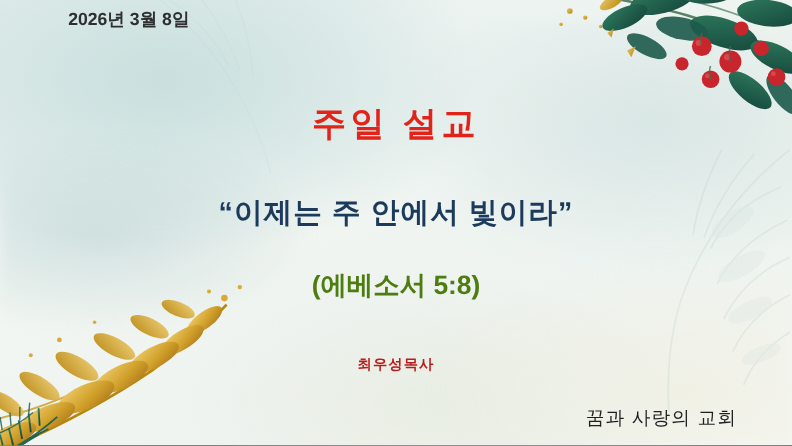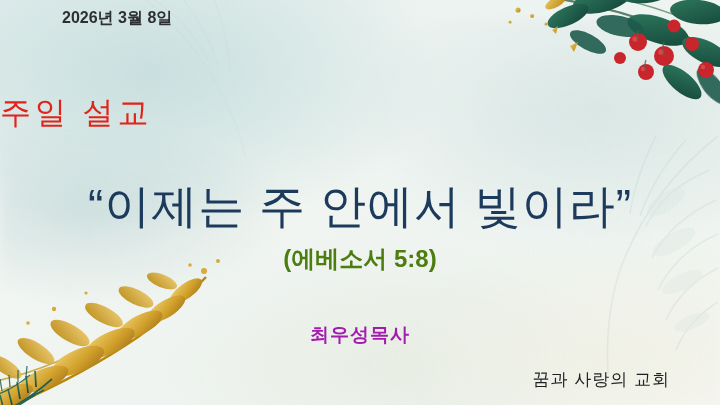--- a/index.html
+++ b/index.html
@@ -105,34 +105,34 @@
     font-weight: bold;
     color: #2d2f31;
     letter-spacing: 0px;
     white-space: nowrap;
   }
   .sermon-label {
     position: absolute;
     left: 0;
     right: 0;
     top: 92px;
-    text-align: left;
+    text-align: center;
     font-size: 31px;
-    font-weight: normal;
+    font-weight: bold;
     color: #e2231a;
     letter-spacing: 4px;
   }
   .sermon-title {
     position: absolute;
     left: 0;
     right: 0;
     top: 176px;
     text-align: center;
-    font-size: 46px;
-    font-weight: normal;
+    font-size: 26px;
+    font-weight: bold;
     color: #1b3a5c;
     letter-spacing: 1px;
     white-space: nowrap;
   }
   .scripture {
     position: absolute;
     left: 0;
     right: 0;
     top: 243px;
     text-align: center;
@@ -140,23 +140,23 @@
     font-weight: bold;
     color: #4d7c0f;
     letter-spacing: 0px;
   }
   .preacher {
     position: absolute;
     left: 0;
     right: 0;
     top: 322px;
     text-align: center;
-    font-size: 19px;
-    font-weight: bold;
-    color: #a21caf;
+    font-size: 13px;
+    font-weight: bold;
+    color: #b91c1c;
     letter-spacing: 1px;
     font-family: Liberation Serif, serif;
   }
   .church-name {
     position: absolute;
     right: 50px;
     bottom: 14px;
     font-size: 17px;
     font-weight: normal;
     color: #1d1f22;

